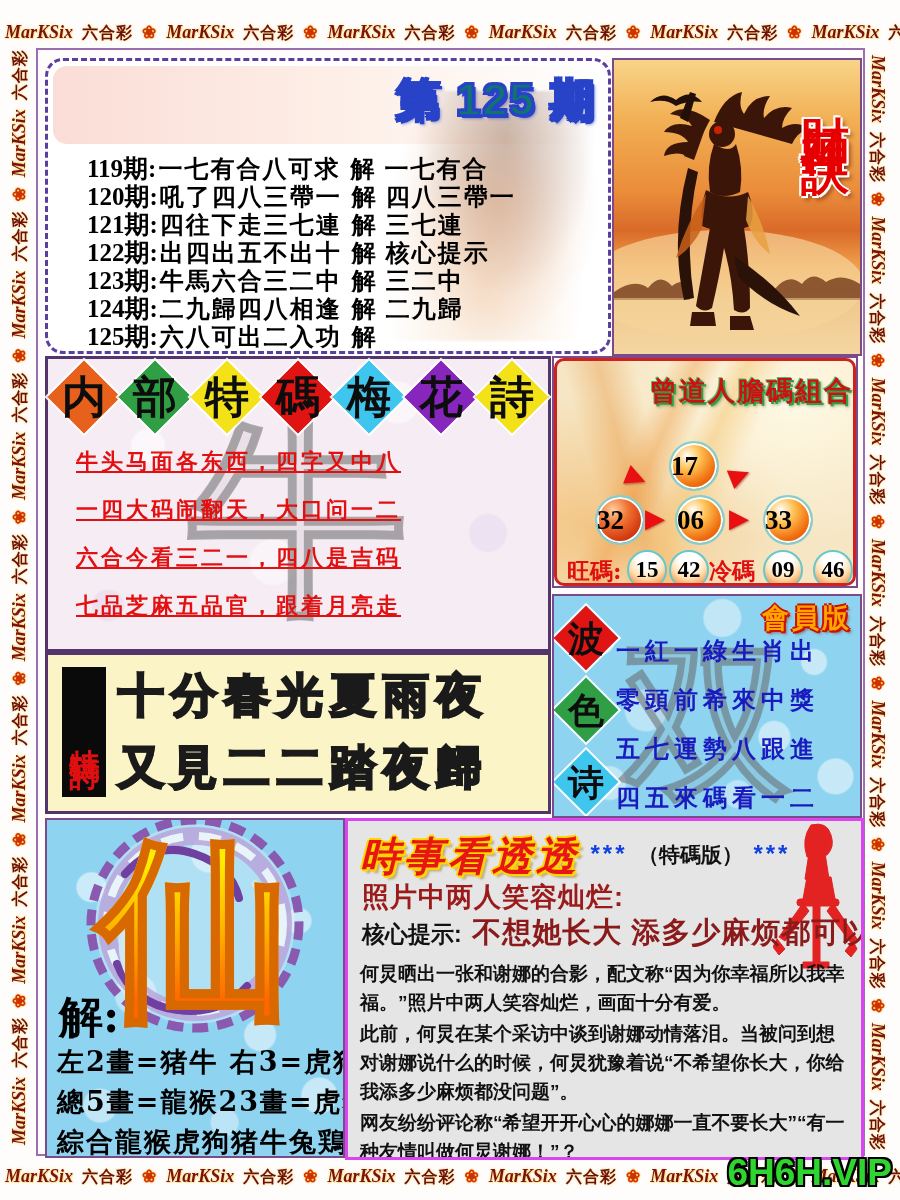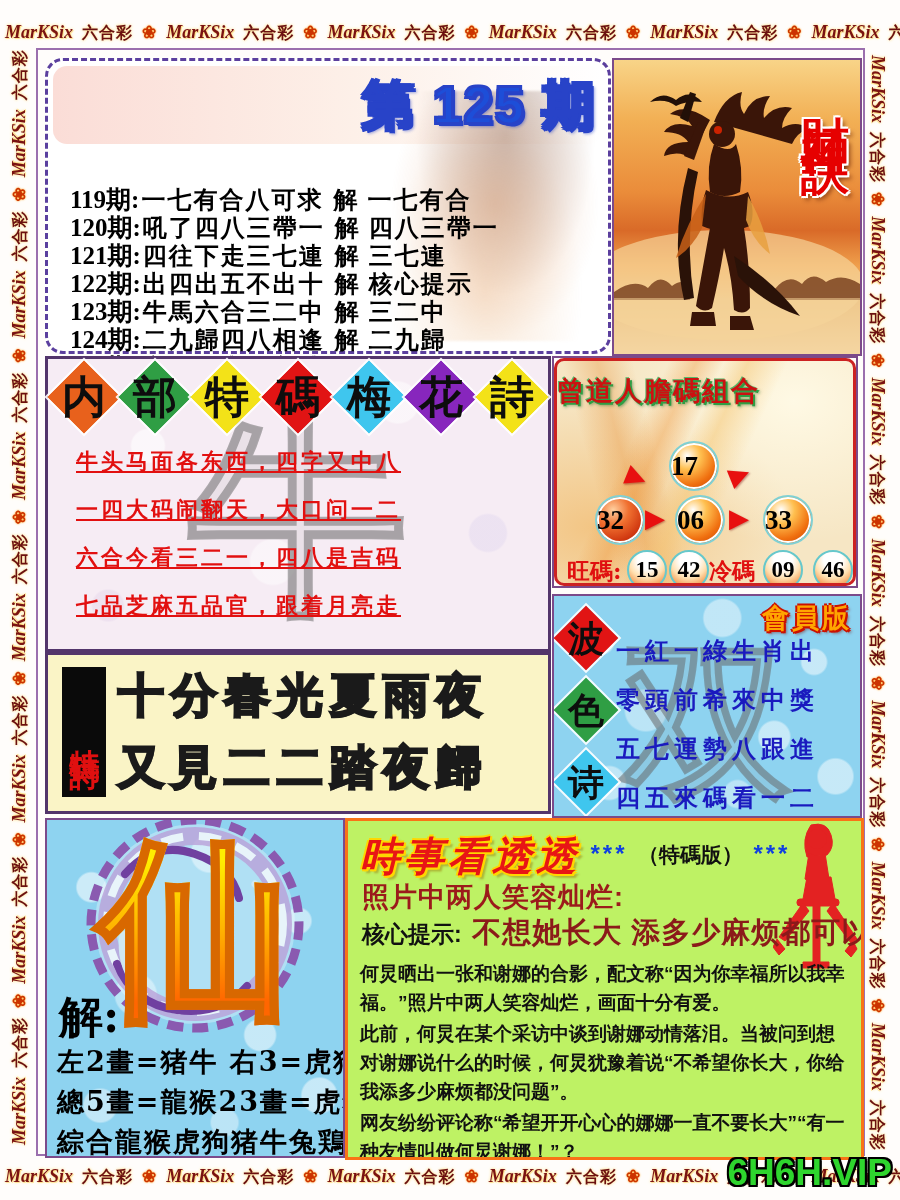--- a/index.html
+++ b/index.html
@@ -24,25 +24,25 @@
 
   
   .issue-panel{position:absolute;left:45px;top:58px;width:560px;height:290px;
         background:#fff;border:3px dashed #5b3f9e;border-radius:18px;}
   .pinkband{position:absolute;left:5px;top:5px;right:5px;height:78px;border-radius:14px;
         background:linear-gradient(90deg,rgba(248,198,188,.6),rgba(252,232,220,.65) 55%,rgba(255,255,255,0));}
   .ghost{position:absolute;right:8px;top:30px;width:210px;height:250px;filter:blur(1px);
         background:radial-gradient(ellipse at 50% 45%,rgba(214,128,70,.30),rgba(214,128,70,0) 70%),
                    radial-gradient(ellipse at 55% 18%,rgba(70,35,25,.28),transparent 55%),
                    radial-gradient(ellipse at 45% 80%,rgba(230,160,90,.25),transparent 60%);}
-  .issue-title{position:absolute;right:12px;top:10px;font-size:52px;font-weight:900;
-        font-family:"Liberation Sans",sans-serif;color:#1d4ed8;letter-spacing:2px;
+  .issue-title{position:absolute;right:12px;top:10px;font-size:44px;font-weight:900;
+        font-family:"Liberation Sans",sans-serif;color:#0f766e;letter-spacing:2px;
         -webkit-text-stroke:2px #2843c8;
         text-shadow:3px 3px 0 #2843c8,-2px -2px 0 #2843c8,2px -2px 0 #2843c8,-2px 2px 0 #2843c8,4px 4px 3px rgba(40,67,200,.45);}
-  .hist{position:absolute;left:22px;top:94px;right:14px;margin-top:31px;}
+  .hist{position:absolute;left:39px;top:94px;right:14px;}
   .hist-row{height:28px;line-height:28px;white-space:nowrap;}
   .hist-issue{font-family:"Liberation Serif",serif;font-weight:bold;font-size:25px;color:#000;}
   .hist-clue{font-family:"DejaVu Serif",serif;font-weight:900;font-size:24px;color:#000;
         letter-spacing:2px;margin-left:2px;}
   .hist-jie{font-family:"DejaVu Serif",serif;font-weight:900;font-size:24px;color:#000;margin:0 10px;}
   .hist-ans{font-family:"DejaVu Serif",serif;font-weight:900;font-size:24px;color:#000;letter-spacing:2px;}
 
   
   .poster{position:absolute;left:612px;top:58px;width:246px;height:294px;overflow:hidden;
         border:2px solid #7b4a8a;
@@ -76,21 +76,21 @@
 
   
   .danma{position:absolute;left:552px;top:356px;width:306px;height:232px;
         border:2px solid #7b4a8a;box-sizing:border-box;}
   .danma-inner{position:absolute;inset:0;border:3px solid #cc2222;border-radius:10px;
         background-color:#f6e6c4;overflow:hidden;
         background-image:linear-gradient(115deg,transparent 28%,rgba(238,150,60,.40) 35%,transparent 42%,rgba(245,200,120,.55) 48%,transparent 58%),
           linear-gradient(75deg,transparent 18%,rgba(230,140,50,.35) 28%,transparent 38%),
           radial-gradient(ellipse at 80% 18%,rgba(255,250,230,.95),transparent 55%),
           radial-gradient(ellipse at 12% 75%,rgba(240,170,80,.55),transparent 55%);}
-  .danma-title{position:absolute;left:0;right:0;top:12px;text-align:left;font-size:27px;
+  .danma-title{position:absolute;left:0;right:0;top:12px;text-align:right;font-size:27px;
         font-weight:900;color:#cc1111;letter-spacing:2px;font-family:"DejaVu Serif",serif;
         text-shadow:2px 2px 0 #2f9e44,-1px -1px 0 #57b86a,3px 3px 3px rgba(40,110,50,.5);}
   .ball{position:absolute;width:46px;height:46px;border-radius:50%;text-align:left;line-height:46px;
         font-family:"Liberation Serif",serif;font-weight:900;font-size:27px;color:#000;
         border:2px solid #7fd0d4;box-shadow:0 0 0 2px #fff inset;
         background:radial-gradient(circle at 35% 28%,#ffffff 0%,#ffc050 30%,#f07010 65%,#c84000 95%);}
   .ball.dark{background:radial-gradient(circle at 35% 28%,#ffd0a0 0%,#f07030 35%,#d03810 70%,#a02000 95%);}
   .arrow{position:absolute;color:#e81010;font-size:26px;line-height:26px;
         text-shadow:1px 1px 2px rgba(120,0,0,.4);}
   .hc-row{position:absolute;left:0;right:0;top:188px;height:40px;}
@@ -145,22 +145,22 @@
         background-image:linear-gradient(180deg,#ffee00 15%,#ffb400 50%,#ff6600 88%);
         -webkit-background-clip:text;background-clip:text;color:transparent;
         -webkit-text-stroke:3px #d86800;}
   .jie-label{position:absolute;left:12px;top:168px;font-size:44px;font-weight:900;color:#000;
         font-family:"DejaVu Serif",serif;}
   .xian-lines{position:absolute;left:10px;top:222px;right:4px;}
   .xian-line{font-size:27px;font-weight:900;color:#000;letter-spacing:2px;line-height:40px;
         font-family:"DejaVu Serif",serif;white-space:nowrap;}
 
   
-  .news{position:absolute;left:345px;top:818px;width:513px;height:336px;background:#bef264;
-        border:3px solid #f97316;overflow:hidden;}
+  .news{position:absolute;left:345px;top:818px;width:513px;height:336px;background:#e5e5e5;
+        border:3px solid #d946ef;overflow:hidden;}
   .news-title-row{position:absolute;left:12px;top:8px;right:8px;white-space:nowrap;}
   .news-title{font-size:40px;font-weight:900;font-style:italic;color:#e81515;letter-spacing:4px;
         font-family:"DejaVu Serif",serif;
         text-shadow:-2px 0 #ffd700,2px 0 #ffd700,0 -2px #ffd700,0 2px #ffd700,2px 2px 0 #ffd700,4px 4px 2px rgba(150,110,0,.45);}
   .news-stars{font-size:24px;font-weight:900;color:#1040e0;letter-spacing:3px;margin:0 6px;vertical-align:8px;}
   .news-edition{font-size:21px;font-weight:900;color:#111;vertical-align:8px;}
   .news-headline{position:absolute;left:14px;top:58px;font-size:27px;font-weight:900;color:#9b1b1b;
         letter-spacing:1px;}
   .news-hint{position:absolute;left:14px;top:92px;white-space:nowrap;}
   .hint-label{font-size:23px;font-weight:900;color:#111;}

